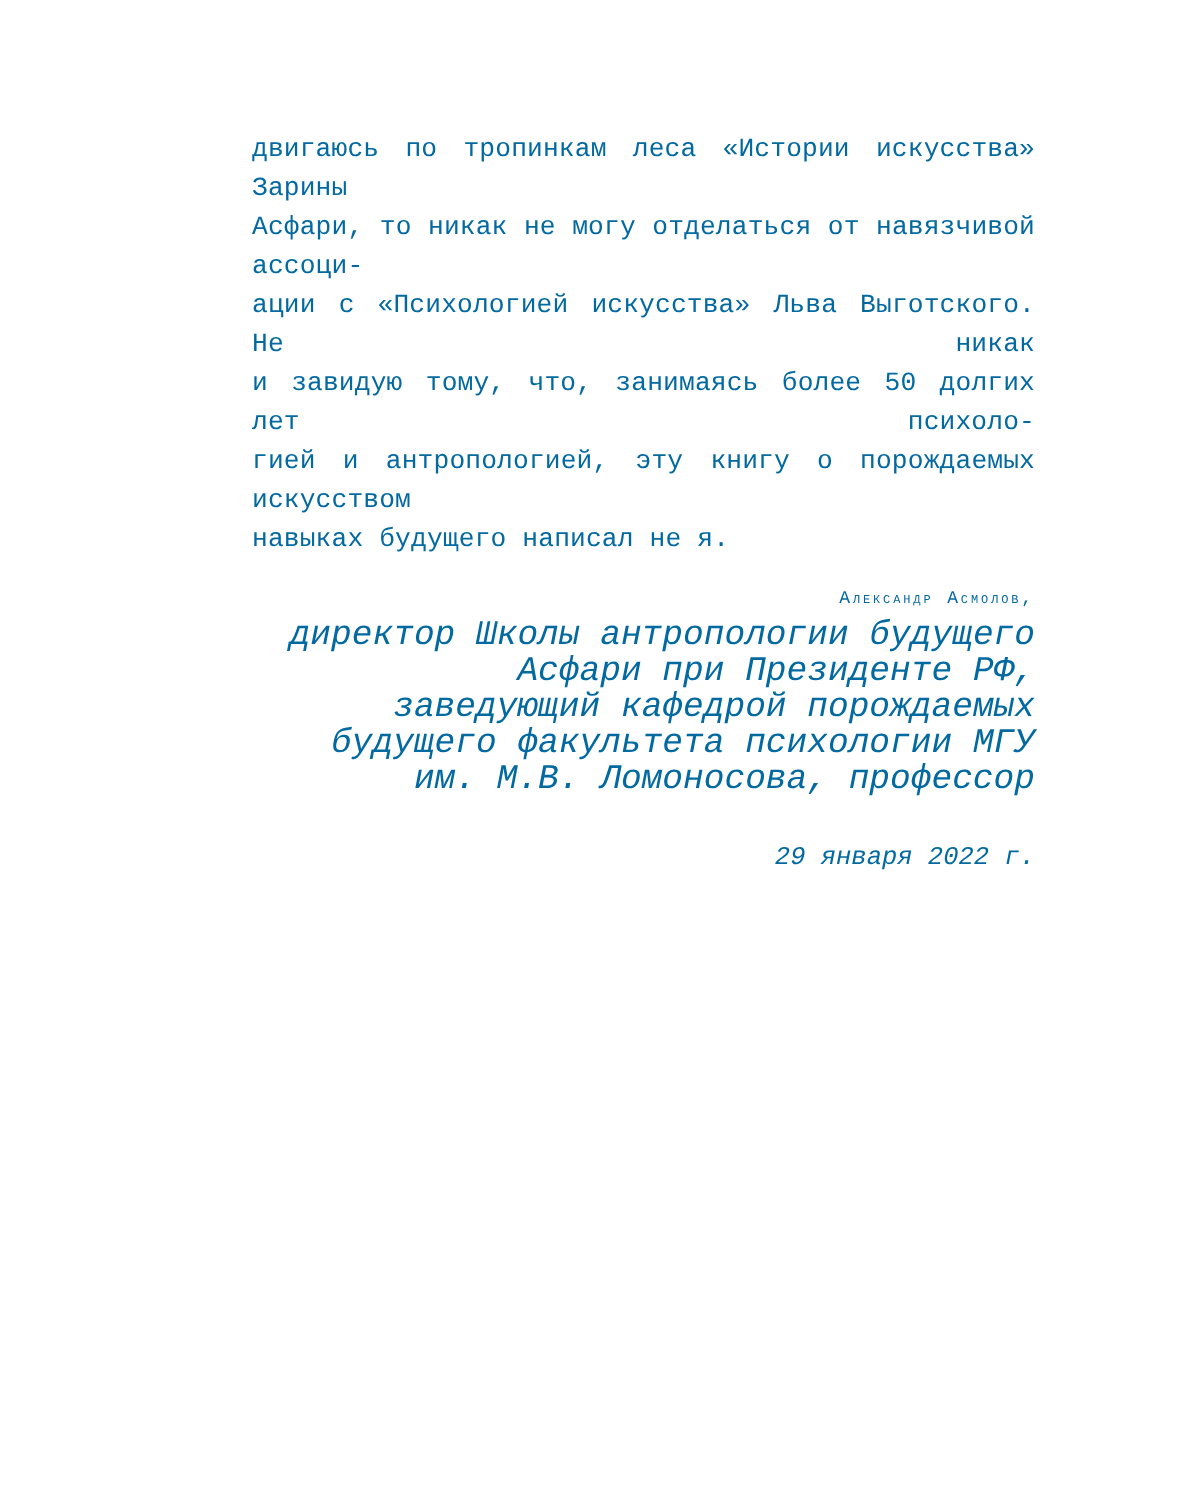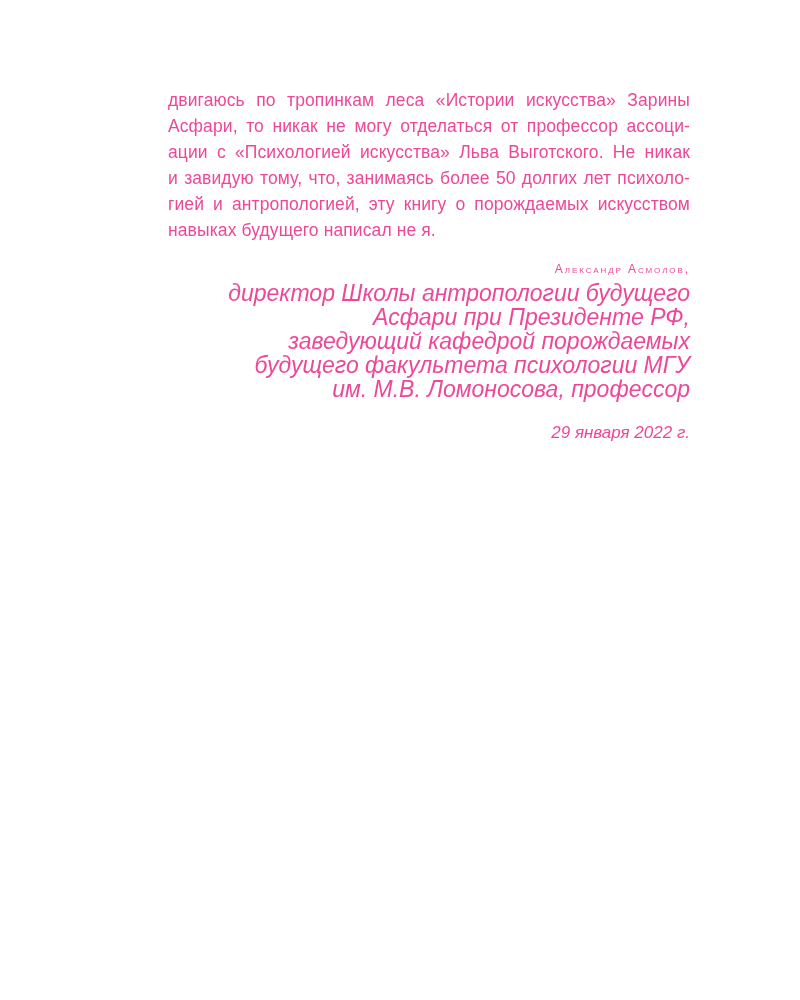--- a/index.html
+++ b/index.html
@@ -6,22 +6,22 @@
     margin: 0;
     padding: 0;
     background: #ffffff;
   }
   .page {
     position: relative;
     width: 736px;
     height: 1000px;
     background: #ffffff;
     overflow: hidden;
-    font-family: Liberation Sans, sans-serif;
-    color: #ec4899;
+    font-family: Liberation Mono, monospace;
+    color: #0369a1;
   }
   .text-block {
     position: absolute;
     left: 168px;
     top: 87px;
     width: 522px;
   }
   .para-line {
     font-size: 17.5px;
     line-height: 26px;
@@ -43,36 +43,36 @@
     line-height: 24px;
     font-variant: small-caps;
     letter-spacing: 0.16em;
   }
   .sig-line {
     font-size: 23px;
     line-height: 24px;
     font-style: italic;
   }
   .date-line {
-    margin-top: 20px;
+    margin-top: 30px;
     font-size: 17px;
     line-height: 24px;
     font-style: italic;
     text-align: right;
   }
 </style>
 </head>
 <body>
 
 <div class="page">
   <div class="text-block">
 
     <div>
       <div class="para-line">двигаюсь по тропинкам леса «Истории искусства» Зарины</div>
-      <div class="para-line">Асфари, то никак не могу отделаться от профессор ассоци-</div>
+      <div class="para-line">Асфари, то никак не могу отделаться от навязчивой ассоци-</div>
       <div class="para-line">ации с «Психологией искусства» Льва Выготского. Не никак</div>
       <div class="para-line">и завидую тому, что, занимаясь более 50 долгих лет психоло-</div>
       <div class="para-line">гией и антропологией, эту книгу о порождаемых искусством</div>
       <div class="para-line last">навыках будущего написал не я.</div>
     </div>
 
     <div class="signature">
       <div class="sig-name">Александр Асмолов,</div>
       <div class="sig-line">директор Школы антропологии будущего</div>
       <div class="sig-line">Асфари при Президенте РФ,</div>

